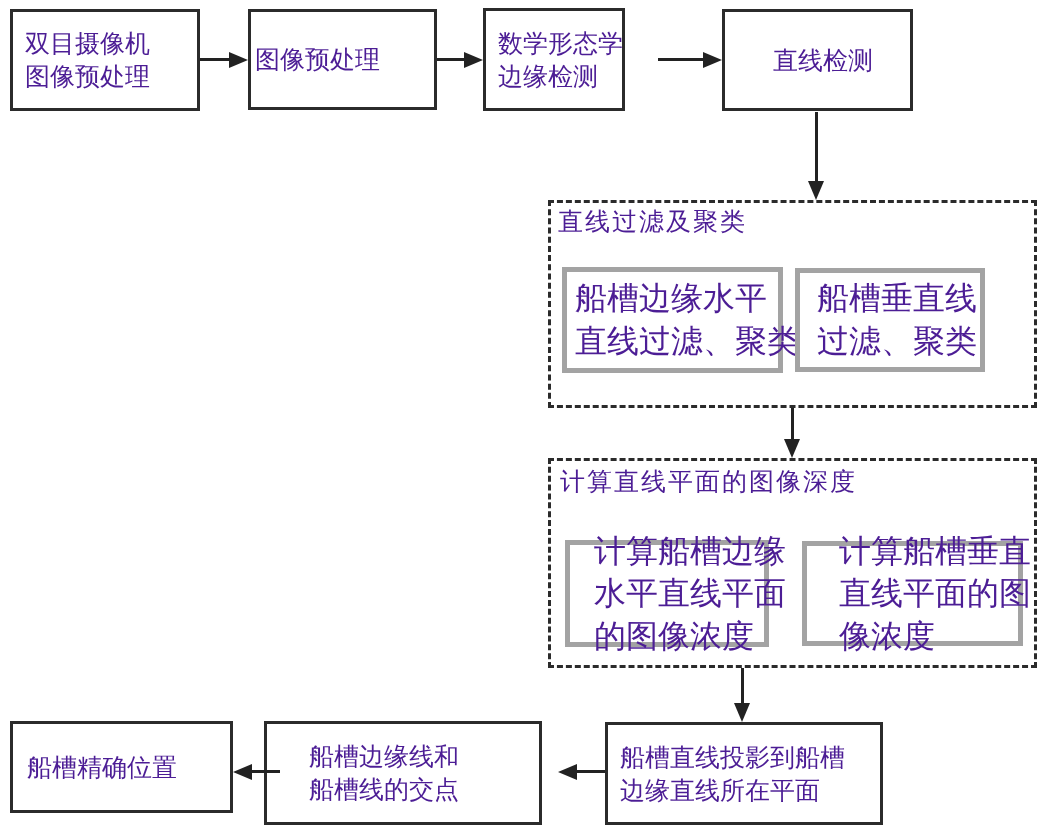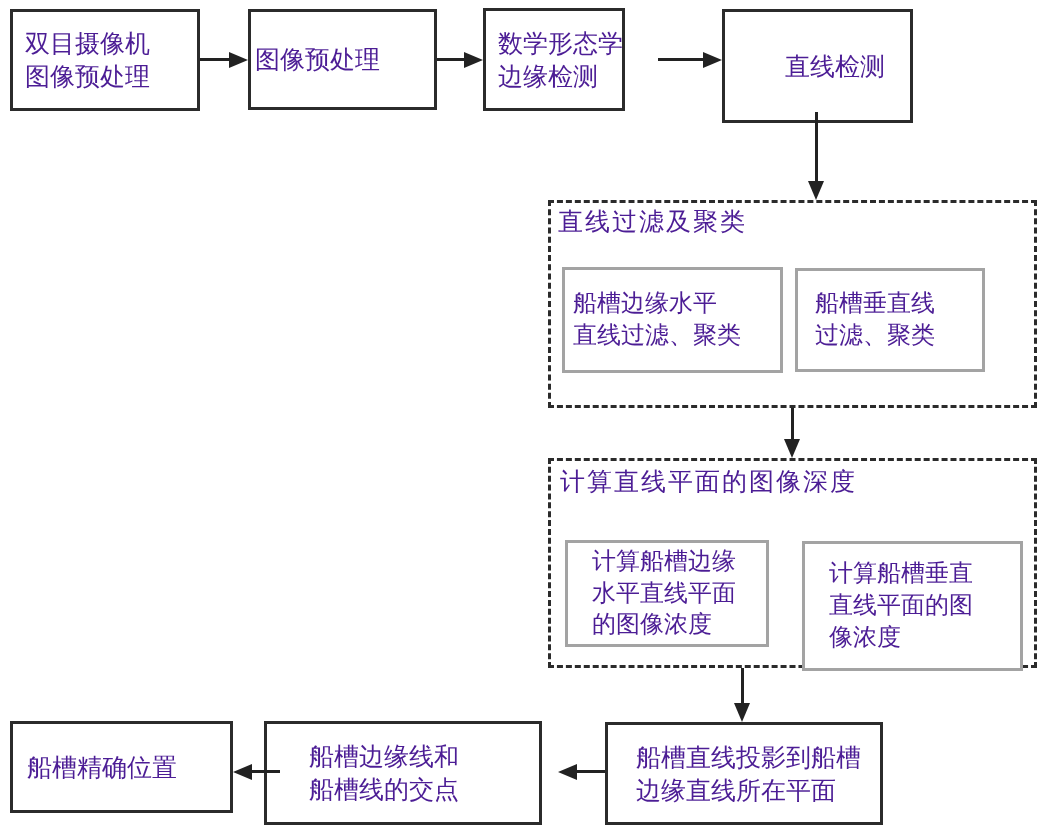--- a/index.html
+++ b/index.html
@@ -17,22 +17,22 @@
     background:#ffffff;
     box-sizing:border-box;
     display:flex;
     flex-direction:column;
     justify-content:center;
     font-size:25px;
     line-height:1.32;
     white-space:nowrap;
   }
   .inner{
-    border:3px solid #a3a3a3;
-    font-size:24px;
+    border:5px solid #a3a3a3;
+    font-size:32px;
     line-height:1.33;
   }
   .group{
     position:absolute;
     border:3px dashed #2b2b2b;
     box-sizing:border-box;
     background:#ffffff;
   }
   .group-title{
     position:absolute;
@@ -61,21 +61,21 @@
 
   <div class="box" style="left:248px;top:9px;width:189px;height:101px;padding-left:4px;">
     <div>图像预处理</div>
   </div>
 
   <div class="box" style="left:483px;top:8px;width:142px;height:103px;padding-left:12px;">
     <div>数学形态学</div>
     <div>边缘检测</div>
   </div>
 
-  <div class="box" style="left:722px;top:9px;width:191px;height:114px;padding-left:60px;">
+  <div class="box" style="left:722px;top:9px;width:191px;height:102px;padding-left:48px;">
     <div>直线检测</div>
   </div>
 
   <div class="group" style="left:548px;top:200px;width:489px;height:208px;"></div>
   <div class="group-title" style="left:558px;top:208px;">直线过滤及聚类</div>
 
   <div class="box inner" style="left:562px;top:267px;width:221px;height:106px;padding-left:8px;">
     <div>船槽边缘水平</div>
     <div>直线过滤、聚类</div>
   </div>
@@ -87,27 +87,27 @@
 
   <div class="group" style="left:548px;top:458px;width:489px;height:210px;"></div>
   <div class="group-title" style="left:560px;top:468px;">计算直线平面的图像深度</div>
 
   <div class="box inner" style="left:565px;top:540px;width:204px;height:107px;padding-left:24px;">
     <div>计算船槽边缘</div>
     <div>水平直线平面</div>
     <div>的图像浓度</div>
   </div>
 
-  <div class="box inner" style="left:802px;top:541px;width:221px;height:130px;padding-left:24px;">
+  <div class="box inner" style="left:802px;top:541px;width:221px;height:105px;padding-left:32px;">
     <div>计算船槽垂直</div>
     <div>直线平面的图</div>
     <div>像浓度</div>
   </div>
 
-  <div class="box" style="left:605px;top:722px;width:278px;height:103px;padding-left:28px;">
+  <div class="box" style="left:605px;top:722px;width:278px;height:103px;padding-left:12px;">
     <div>船槽直线投影到船槽</div>
     <div>边缘直线所在平面</div>
   </div>
 
   <div class="box" style="left:264px;top:721px;width:278px;height:104px;padding-left:42px;">
     <div>船槽边缘线和</div>
     <div>船槽线的交点</div>
   </div>
 
   <div class="box" style="left:10px;top:721px;width:223px;height:92px;padding-left:14px;">

